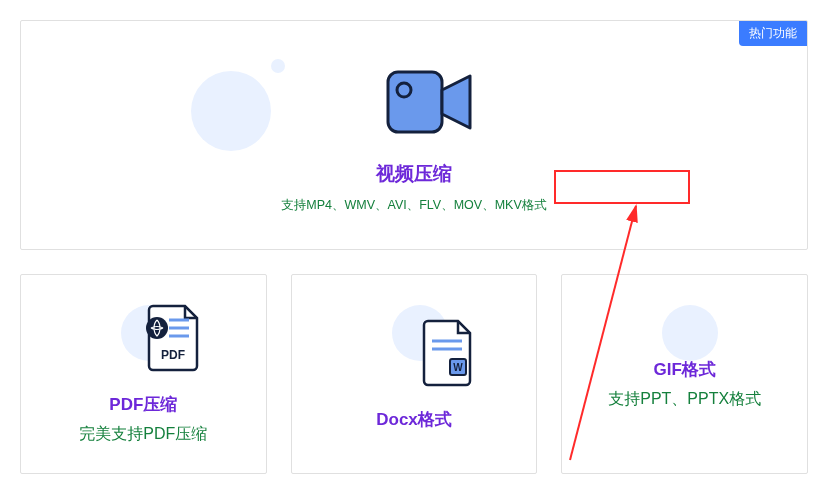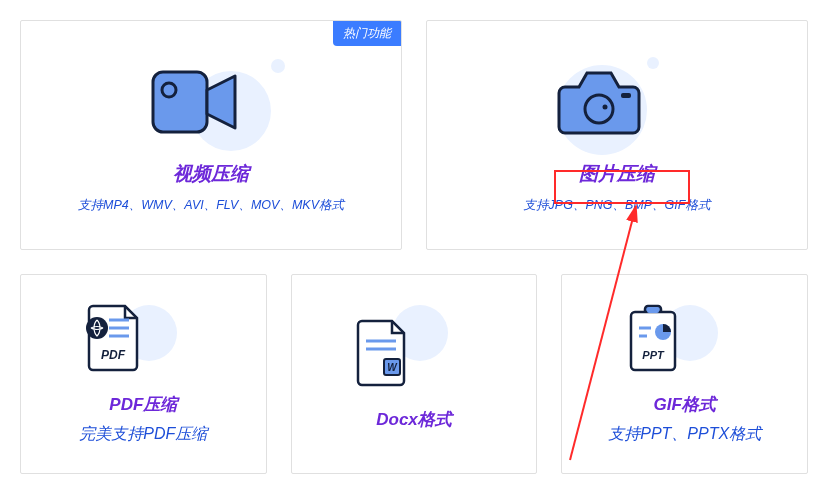--- a/index.html
+++ b/index.html
@@ -7,21 +7,20 @@
     font-family: "Microsoft YaHei", "PingFang SC", sans-serif;
     background: #ffffff;
     width: 828px;
     height: 500px;
     padding: 20px 20px 0 20px;
     position: relative;
   }
   .row {
     display: flex;
     gap: 24px;
-    font-style: italic;
   }
   .row.top { margin-bottom: 24px; }
   .card {
     flex: 1;
     border: 1px solid #e0e0e0;
     border-radius: 2px;
     position: relative;
     display: flex;
     flex-direction: column;
     align-items: center;
@@ -46,32 +45,32 @@
     position: absolute;
     border-radius: 50%;
     background: #e9f1ff;
   }
   .icon-wrap {
     position: relative;
     width: 120px;
     height: 90px;
     display: flex;
     align-items: center;
-    justify-content: flex-start;
+    justify-content: flex-end;
   }
   .title {
     font-size: 19px;
     color: #6d28d9;
     font-weight: 600;
     margin-top: 14px;
   }
   .card.bottom .title { font-size: 17px; margin-top: 20px; }
   .subtitle {
     font-size: 12.5px;
-    color: #1d4ed8;
+    color: #15803d;
     margin-top: 10px;
   }
   .card.bottom .subtitle { font-size: 16px; margin-top: 8px; }
   .highlight-box {
     position: absolute;
     border: 2px solid #ff2a2a;
     pointer-events: none;
   }
   .arrow-svg {
     position: absolute;
@@ -91,34 +90,20 @@
       <svg width="88" height="64" viewBox="0 0 88 64">
         <rect x="2" y="2" width="54" height="60" rx="10" fill="#6a99ec" stroke="#14213d" stroke-width="3"></rect>
         <circle cx="18" cy="20" r="7" fill="none" stroke="#14213d" stroke-width="3"></circle>
         <path d="M56 20 L84 6 L84 58 L56 44 Z" fill="#6a99ec" stroke="#14213d" stroke-width="3" stroke-linejoin="round"></path>
       </svg>
     </div>
     <div class="title">视频压缩</div>
     <div class="subtitle">支持MP4、WMV、AVI、FLV、MOV、MKV格式</div>
   </div>
 
-  <div class="card top">
-    <div class="bg-dot" style="width:90px;height:90px;top:44px;left:130px;"></div>
-    <div class="bg-dot" style="width:12px;height:12px;top:36px;left:220px;"></div>
-    <div class="icon-wrap">
-      <svg width="84" height="70" viewBox="0 0 84 70">
-        <path d="M8 20 L22 20 L30 6 L54 6 L62 20 L76 20 A6 6 0 0 1 82 26 L82 60 A6 6 0 0 1 76 66 L8 66 A6 6 0 0 1 2 60 L2 26 A6 6 0 0 1 8 20 Z" fill="#6a99ec" stroke="#14213d" stroke-width="3"></path>
-        <circle cx="42" cy="42" r="14" fill="none" stroke="#14213d" stroke-width="3"></circle>
-        <circle cx="48" cy="40" r="2.5" fill="#14213d"></circle>
-        <rect x="64" y="26" width="10" height="5" rx="2" fill="#14213d"></rect>
-      </svg>
-    </div>
-    <div class="title">图片压缩</div>
-    <div class="subtitle">支持JPG、PNG、BMP、GIF格式</div>
-  </div>
 
 </div>
 
 <div class="row">
 
   <div class="card bottom">
     <div class="bg-dot" style="width:56px;height:56px;top:30px;left:100px;"></div>
     <div class="icon-wrap" style="height:70px;">
       <svg width="60" height="68" viewBox="0 0 60 68">
         <path d="M10 2 L42 2 L54 14 L54 62 A4 4 0 0 1 50 66 L10 66 A4 4 0 0 1 6 62 L6 6 A4 4 0 0 1 10 2 Z" fill="#fff" stroke="#14213d" stroke-width="2.5"></path>
@@ -145,32 +130,20 @@
         <line x1="12" y1="30" x2="42" y2="30" stroke="#6a99ec" stroke-width="3"></line>
         <rect x="30" y="40" width="16" height="16" rx="2" fill="#6a99ec" stroke="#14213d" stroke-width="2"></rect>
         <text x="38" y="52" font-size="10" font-weight="700" fill="#14213d" text-anchor="middle">W</text>
       </svg>
     </div>
     <div class="title">Docx格式</div>
   </div>
 
   <div class="card bottom">
     <div class="bg-dot" style="width:56px;height:56px;top:30px;left:100px;"></div>
-    <div class="icon-wrap" style="height:70px;">
-      <svg width="56" height="68" viewBox="0 0 56 68">
-        <rect x="20" y="2" width="16" height="8" rx="3" fill="#6a99ec" stroke="#14213d" stroke-width="2.5"></rect>
-        <path d="M10 8 L46 8 A4 4 0 0 1 50 12 L50 62 A4 4 0 0 1 46 66 L10 66 A4 4 0 0 1 6 62 L6 12 A4 4 0 0 1 10 8 Z" fill="#fff" stroke="#14213d" stroke-width="2.5"></path>
-        <rect x="22" y="3" width="12" height="6" rx="2" fill="#6a99ec"></rect>
-        <line x1="14" y1="24" x2="26" y2="24" stroke="#6a99ec" stroke-width="3"></line>
-        <line x1="14" y1="32" x2="22" y2="32" stroke="#6a99ec" stroke-width="3"></line>
-        <circle cx="38" cy="28" r="8" fill="#6a99ec"></circle>
-        <path d="M38 28 L38 20 A8 8 0 0 1 46 28 Z" fill="#14213d"></path>
-        <text x="28" y="55" font-size="11" font-weight="700" fill="#14213d" text-anchor="middle">PPT</text>
-      </svg>
-    </div>
     <div class="title">GIF格式</div>
     <div class="subtitle">支持PPT、PPTX格式</div>
   </div>
 
 </div>
 
 <div class="highlight-box" style="left:554px; top:170px; width:136px; height:34px;"></div>
 
 <svg class="arrow-svg" style="left:560px; top:200px;" width="120" height="270">
   <defs>

